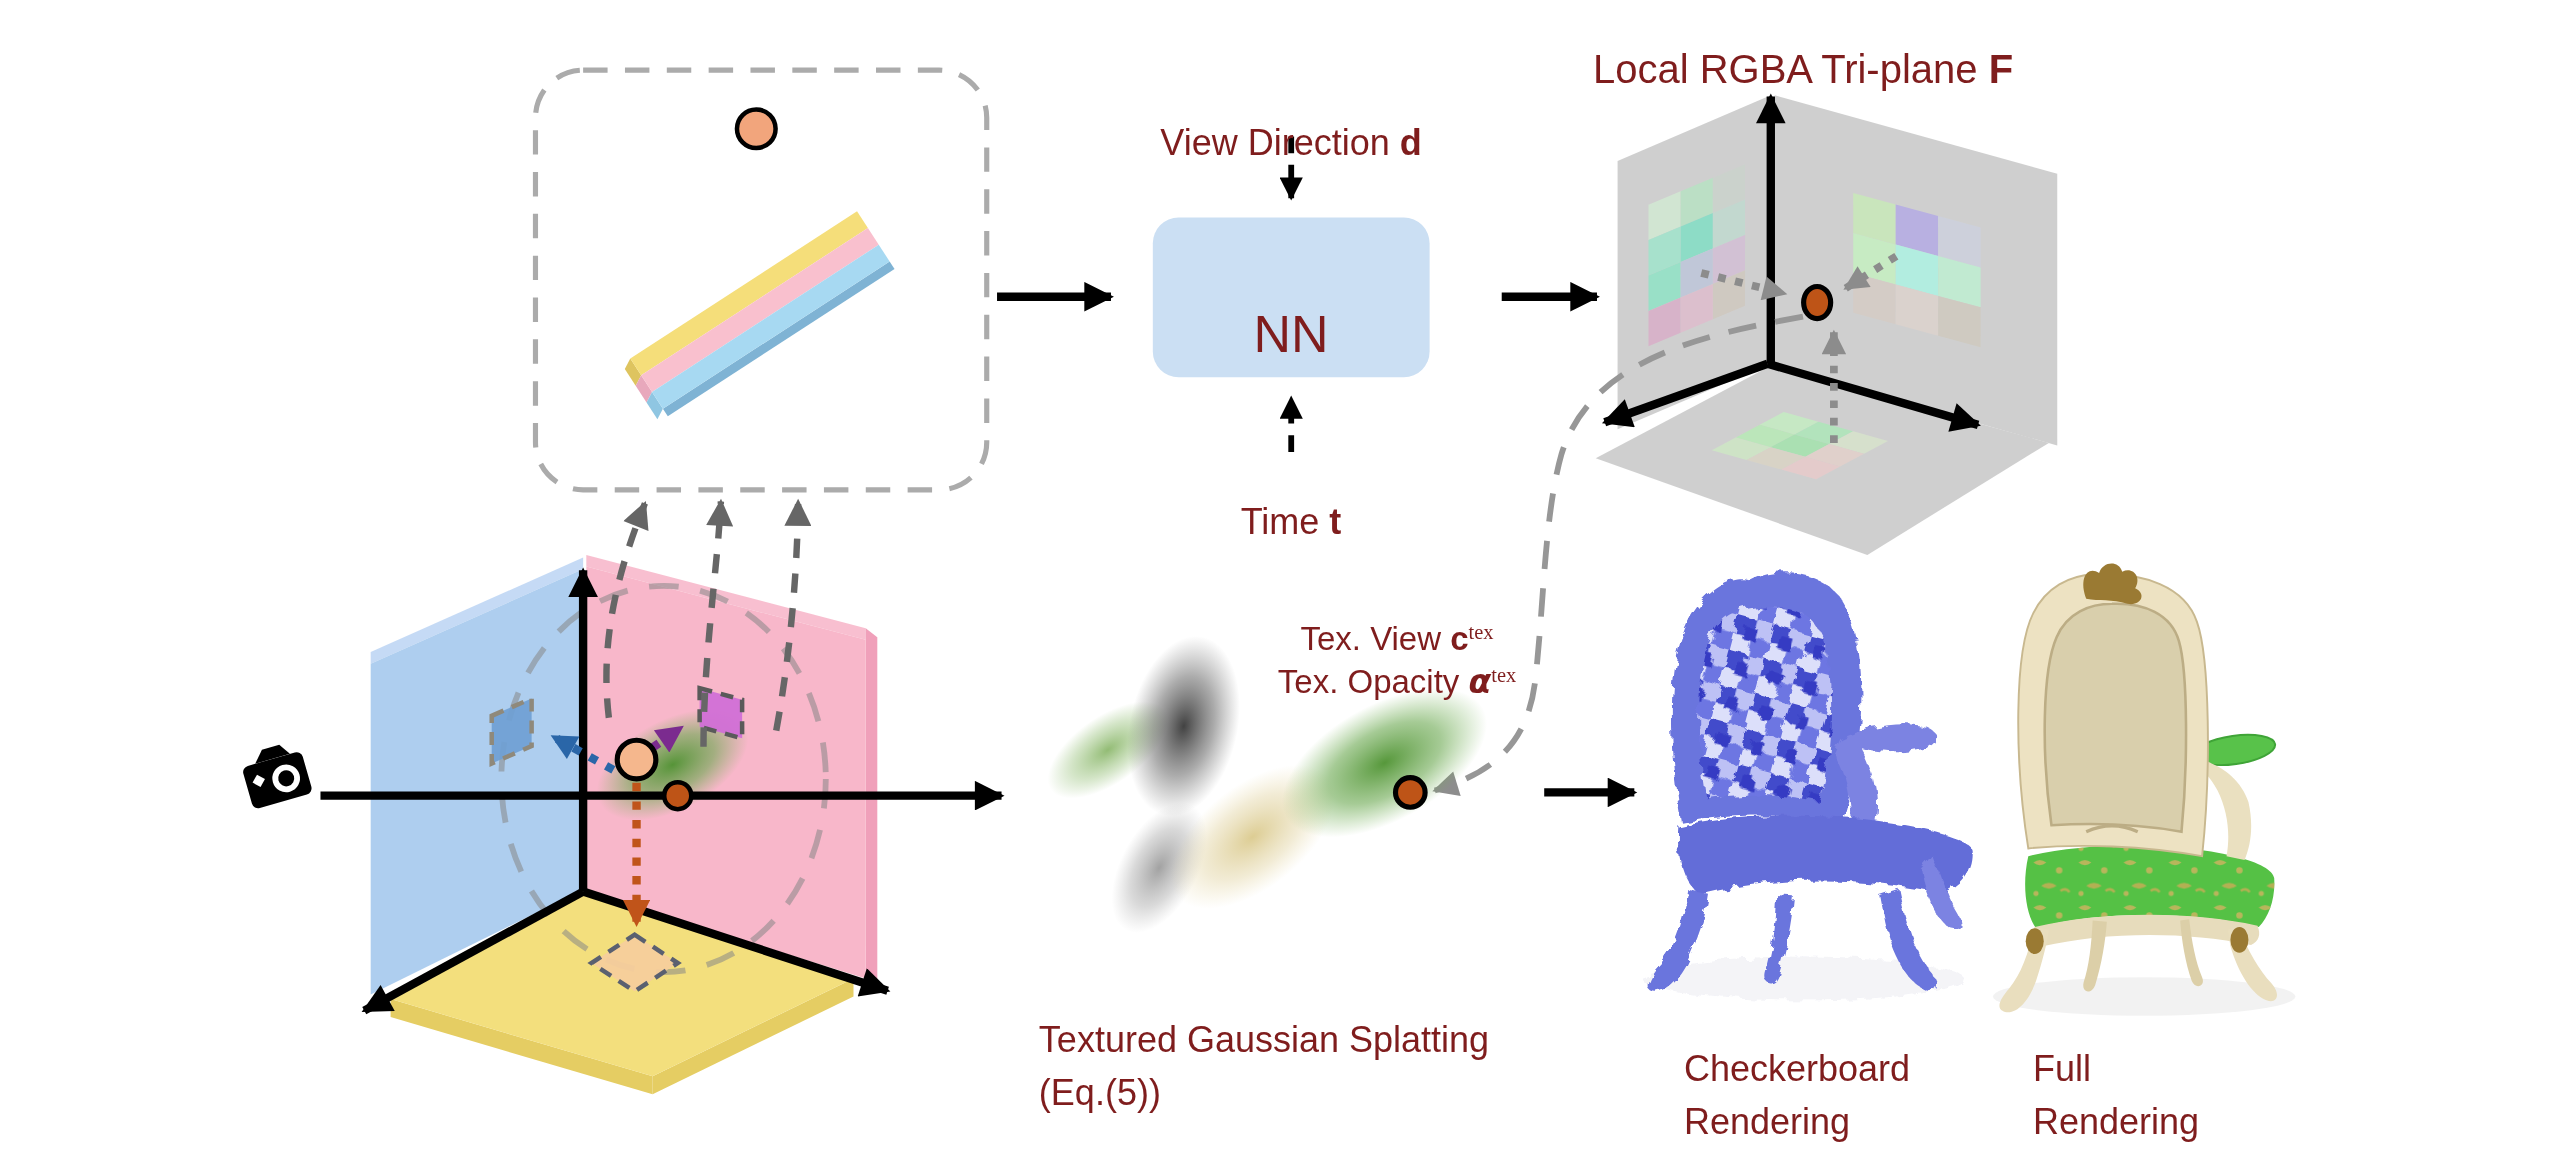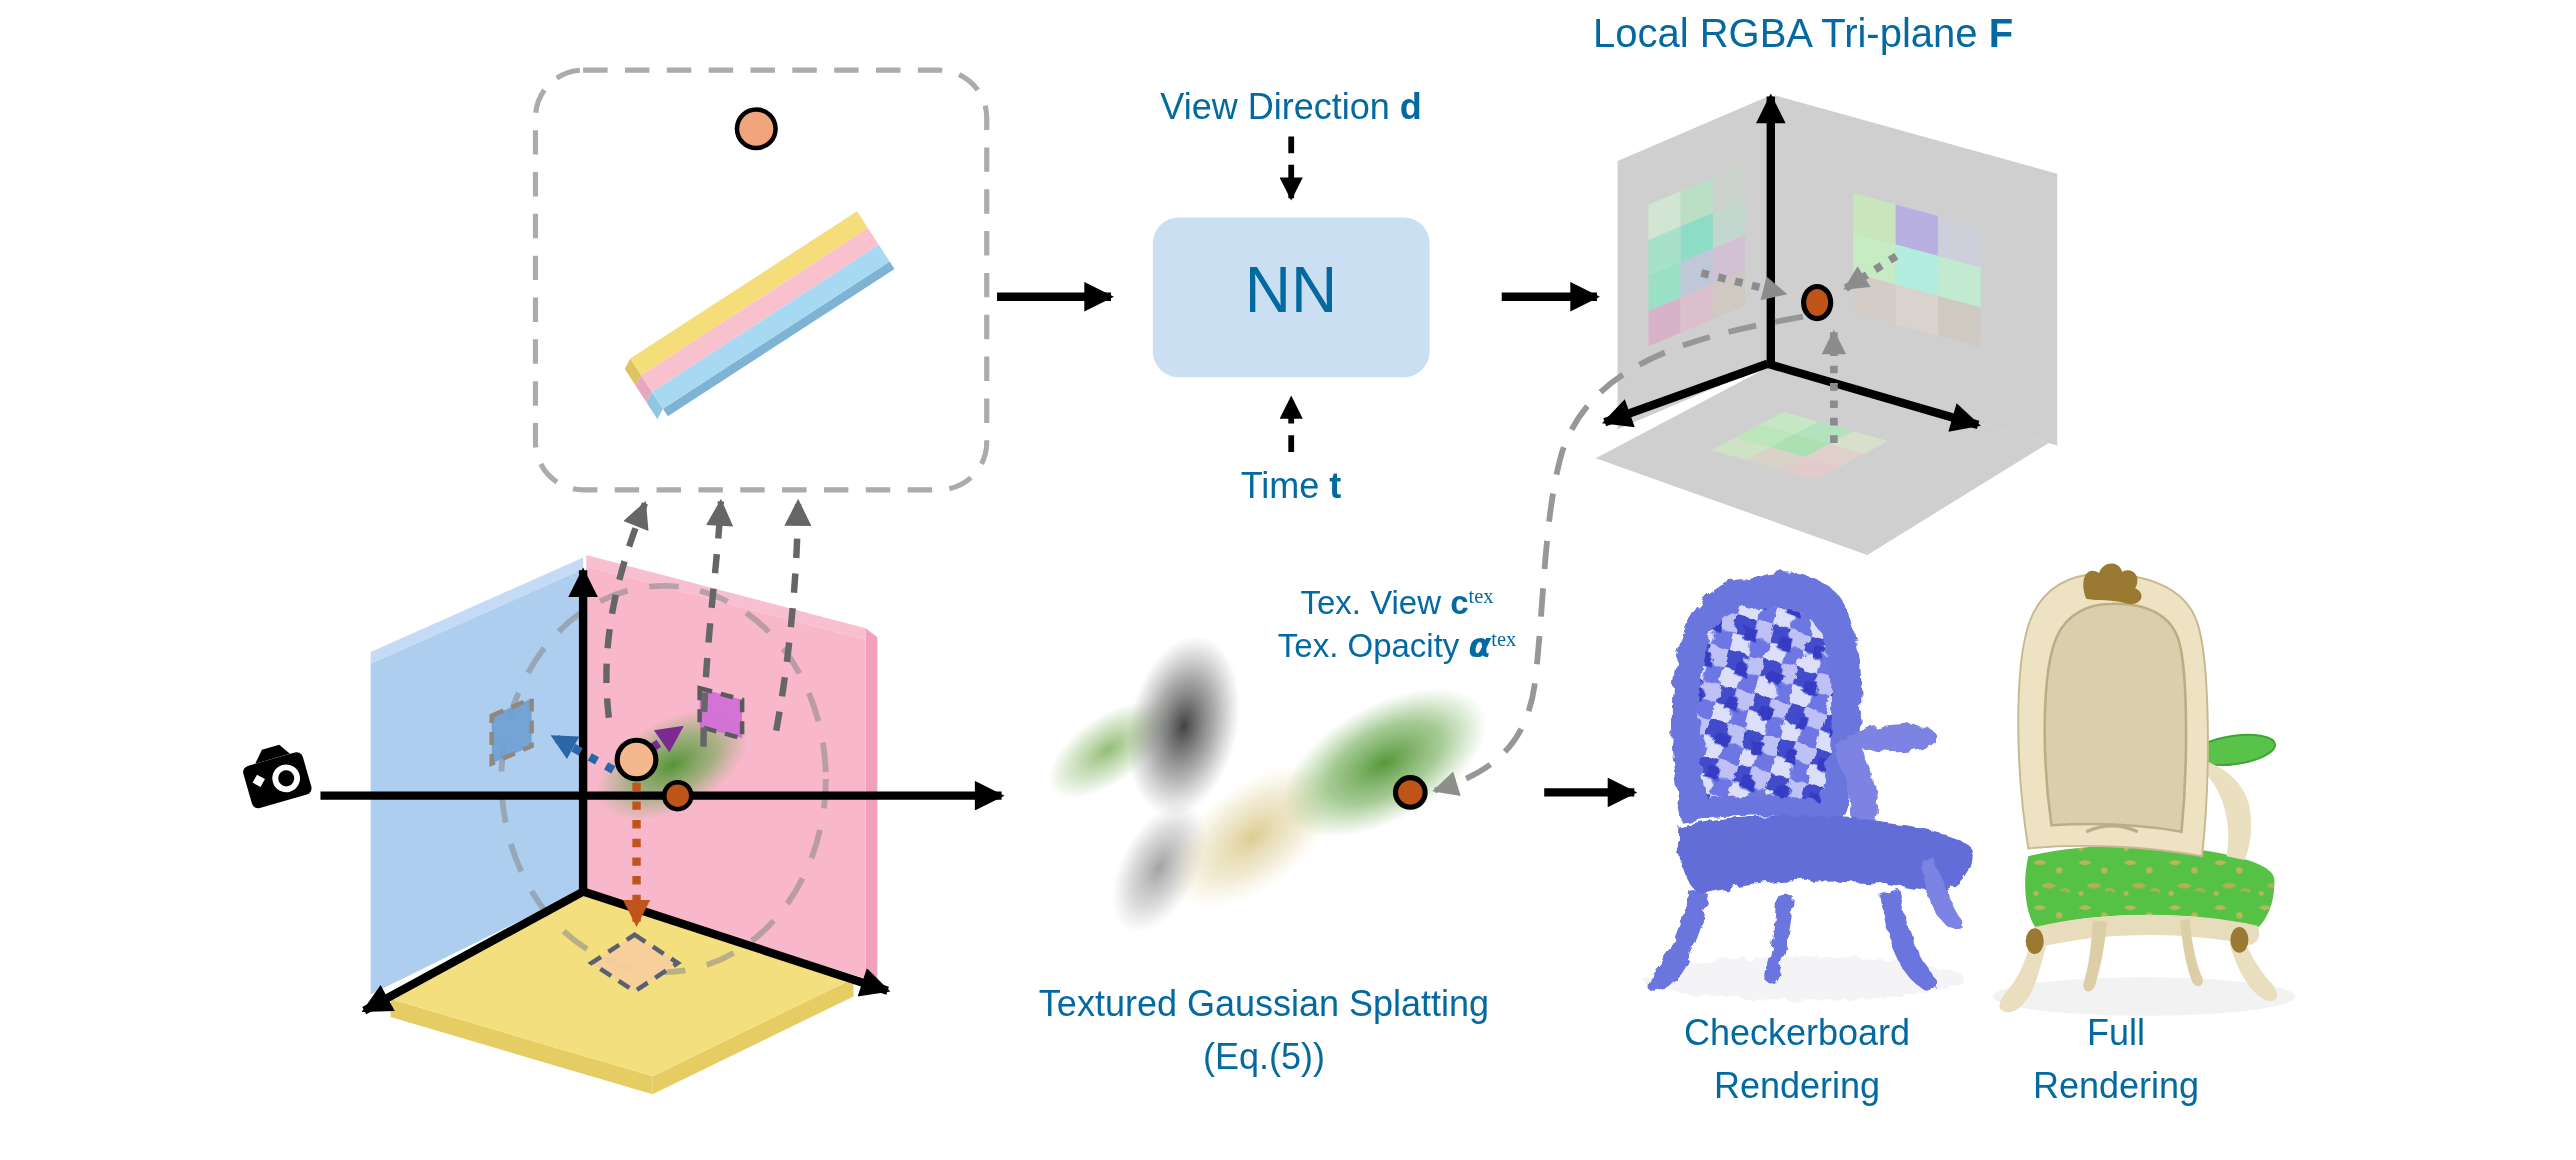--- a/index.html
+++ b/index.html
@@ -1,19 +1,19 @@
 <!DOCTYPE html>
 <html style="font-size:10.3px"><head>
 <meta charset="utf-8">
 <style>
   html,body{margin:0;padding:0;background:#fff;}
   #canvas{position:relative;width:2576px;height:1160px;background:#ffffff;overflow:hidden;
           font-family:"Liberation Sans",sans-serif;}
-  .lbl{position:absolute;transform:translate(-50%,-50%);white-space:nowrap;color:#0369a1;
-       text-align:center;letter-spacing:0px;}
+  .lbl{position:absolute;transform:translate(-50%,-50%);white-space:nowrap;color:#7f1d1d;
+       text-align:left;letter-spacing:0px;margin-top:36px;}
   .lbl b{font-weight:bold;}
   .lbl .it{font-style:italic;font-family:"DejaVu Sans",sans-serif;}
   .sup{font-family:"Liberation Serif",serif;font-size:0.62em;position:relative;top:-0.55em;}
   .two{line-height:53px;}
   svg{position:absolute;left:0;top:0;}
 </style>
 </head>
 <body>
 
 <div id="canvas">
@@ -269,21 +269,21 @@
     <path d="M 3476 1440 C 3492 1478, 3508 1506, 3528 1528 C 3542 1544, 3538 1560, 3520 1554 C 3496 1544, 3476 1510, 3464 1470 L 3460 1444 Z" fill="#E9DEBE"></path>
     <path d="M 3250 1430 C 3248 1470, 3244 1502, 3236 1526 C 3232 1542, 3248 1546, 3254 1530 C 3264 1498, 3270 1462, 3272 1432 Z" fill="#DCCFA8"></path>
     <path d="M 3400 1428 C 3404 1464, 3410 1494, 3420 1518 C 3426 1532, 3410 1538, 3404 1524 C 3394 1496, 3388 1460, 3386 1430 Z" fill="#DCCFA8"></path>
     <ellipse cx="3160" cy="1462" rx="14" ry="20" fill="#9A7A33"></ellipse>
     <ellipse cx="3478" cy="1460" rx="14" ry="20" fill="#9A7A33"></ellipse>
   </g>
 </svg>
 
 
 <div class="lbl" style="left:1291px;top:107px;font-size:36px"><span>View Direction</span>&nbsp;<b>d</b></div>
-<div class="lbl" style="left:1291px;top:290px;font-size:64px"><span>NN</span></div>
+<div class="lbl" style="left:1291px;top:298px;font-size:52px"><span>NN</span></div>
 <div class="lbl" style="left:1291px;top:486px;font-size:36px"><span>Time</span>&nbsp;<b>t</b></div>
 
 <div class="lbl" style="left:1803px;top:33px;font-size:40px"><span>Local RGBA Tri-plane</span>&nbsp;<b>F</b></div>
 
 <div class="lbl" style="left:1397px;top:603px;font-size:33px"><span>Tex. View</span>&nbsp;<b>c</b><span class="sup">tex</span></div>
 <div class="lbl" style="left:1397px;top:645px;font-size:33px"><span>Tex. Opacity</span>&nbsp;<b class="it">α</b><span class="sup">tex</span></div>
 
 <div class="lbl two" style="left:1264px;top:1030px;font-size:36px"><span>Textured Gaussian Splatting</span><br><span>(Eq.(5))</span></div>
 
 

